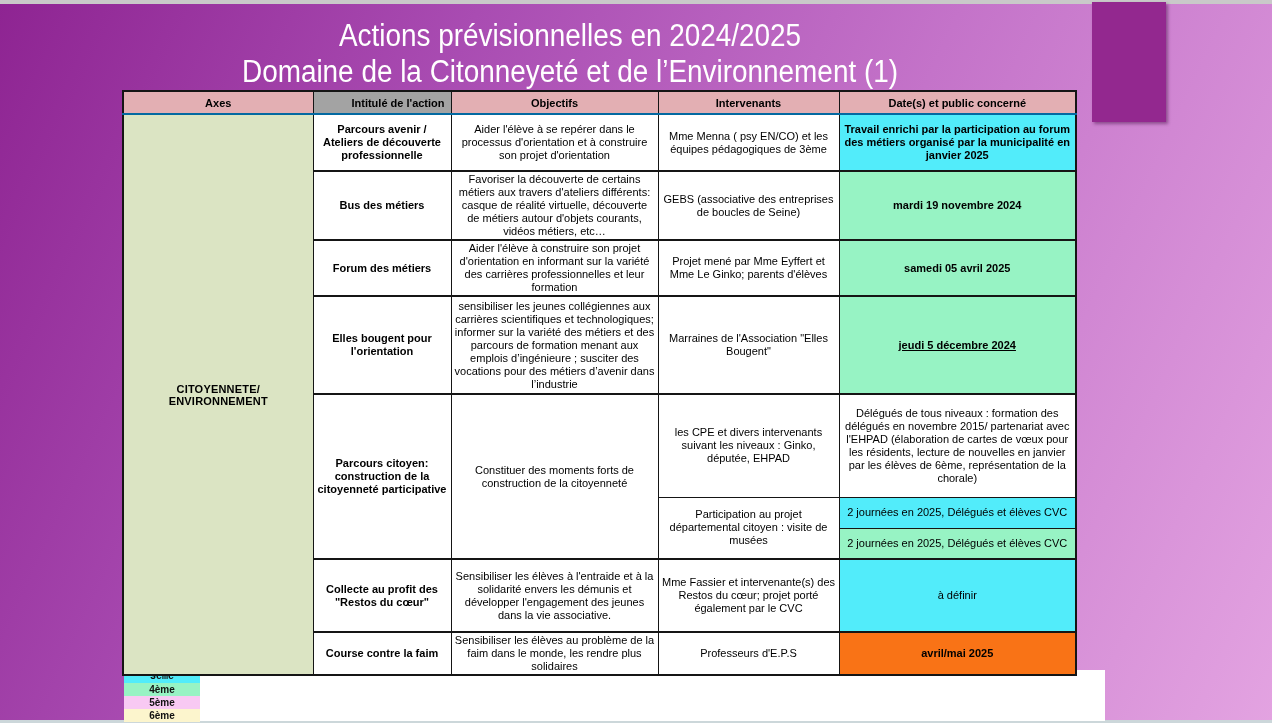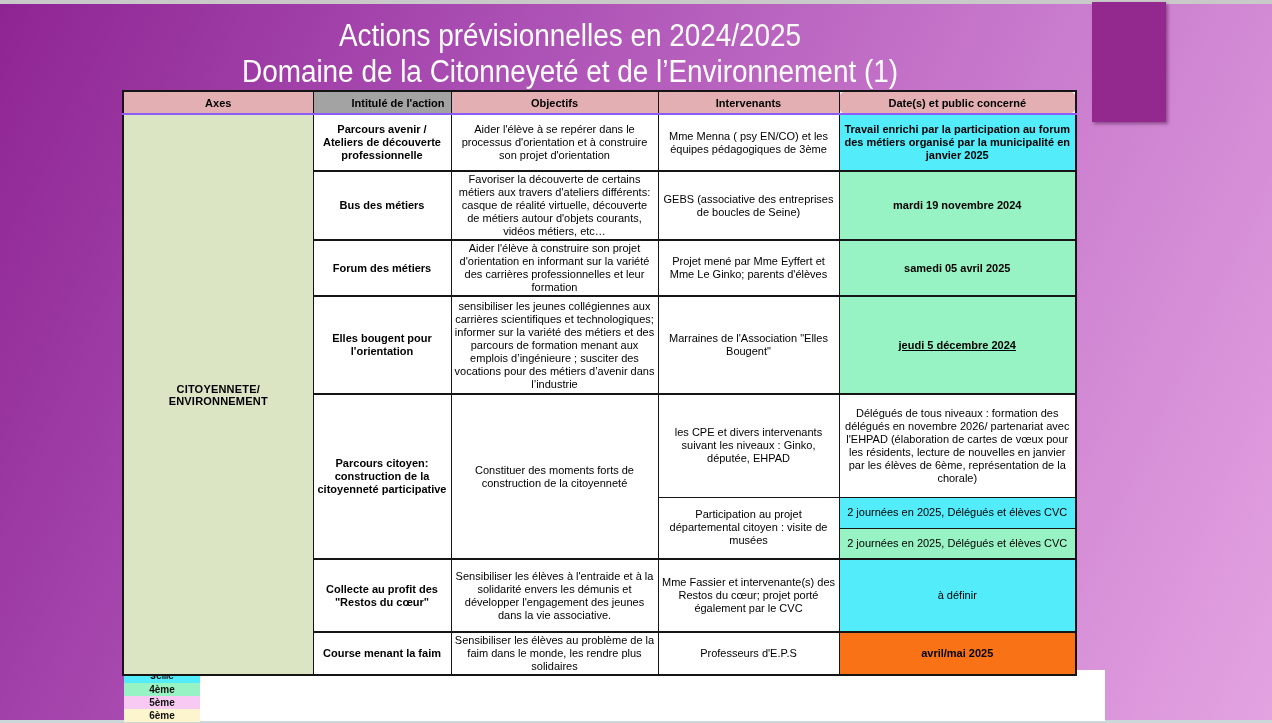--- a/index.html
+++ b/index.html
@@ -42,21 +42,21 @@
   .table-wrap { position: absolute; left: 122px; top: 90px; }
   table.main {
     border-collapse: collapse; table-layout: fixed; width: 953px;
     background: #ffffff; border: 2px solid #151515;
   }
   table.main th, table.main td {
     border: 1px solid #151515; text-align: center; vertical-align: middle;
     padding: 1px 3px; color: #000; overflow: hidden;
   }
   table.main th {
-    font-size: 11px; font-weight: 700; border-bottom: 2px solid #8b5cf6;
+    font-size: 11px; font-weight: 700; border-bottom: 2px solid #0369a1;
   }
   td.axes { font-size: 11px; font-weight: 700; letter-spacing: 0.2px; }
   td.action { font-size: 11px; font-weight: 700; line-height: 13px; }
   td.obj, td.inter { font-size: 11px; line-height: 13px; }
   td.date { font-size: 11px; line-height: 13px; }
   td.date.bold { font-weight: 700; }
   tr.sep-strong > td { border-top-width: 2px; }
 </style>
 </head>
 <body>
@@ -87,21 +87,21 @@
         <col style="width:207px">
         <col style="width:181px">
         <col style="width:237px">
     </colgroup>
     <tbody>
         <tr style="height:23px">
       <th style="background-color: rgb(227, 175, 179);">Axes</th>
       <th style="background-color: #a3a3a3; padding-left: 35px;">Intitulé de l'action</th>
       <th style="background-color: rgb(227, 175, 179);">Objectifs</th>
       <th style="background-color: rgb(227, 175, 179);">Intervenants</th>
-      <th style="background-color: rgb(227, 175, 179); border-radius: 8px;">Date(s) et public concerné</th>
+      <th style="background-color: rgb(227, 175, 179);">Date(s) et public concerné</th>
     </tr>
     <tr style="height:57px">
       <td class="axes" rowspan="9" style="background-color: rgb(219, 228, 195);">CITOYENNETE/ ENVIRONNEMENT</td>
       <td class="action">Parcours avenir  / Ateliers de découverte professionnelle</td>
       <td class="obj">Aider l'élève à se repérer dans le processus d'orientation et à  construire son projet d'orientation</td>
       <td class="inter">Mme Menna ( psy EN/CO) et les équipes pédagogiques de 3ème</td>
       <td class="date bold" style="background-color: rgb(82, 236, 250);">Travail enrichi par la participation au forum des métiers organisé par la municipalité en janvier 2025</td>
     </tr>
     <tr style="height:65px" class="sep-strong">
       <td class="action">Bus des métiers</td>
@@ -118,36 +118,36 @@
     <tr style="height:98px" class="sep-strong">
       <td class="action">Elles bougent pour l'orientation</td>
       <td class="obj">sensibiliser les jeunes collégiennes aux carrières scientifiques et technologiques; informer sur la variété des métiers et des parcours de formation menant aux emplois d’ingénieure ; susciter des vocations pour des métiers d’avenir dans l’industrie</td>
       <td class="inter">Marraines de l'Association "Elles Bougent"</td>
       <td class="date bold" style="background-color: rgb(151, 243, 196); text-decoration: underline;">jeudi 5 décembre 2024</td>
     </tr>
     <tr style="height:103px" class="sep-strong">
       <td class="action" rowspan="3">Parcours citoyen: construction de la citoyenneté participative</td>
       <td class="obj" rowspan="3">Constituer des moments forts de construction de la citoyenneté</td>
       <td class="inter">les CPE et divers intervenants suivant les niveaux : Ginko, députée, EHPAD</td>
-      <td class="date" style="background-color: rgb(255, 255, 255);">Délégués de tous niveaux : formation des délégués en novembre 2026/ partenariat avec l'EHPAD (élaboration de cartes de vœux pour les résidents, lecture de nouvelles en janvier par les élèves de 6ème, représentation de la chorale)</td>
+      <td class="date" style="background-color: rgb(255, 255, 255);">Délégués de tous niveaux : formation des délégués en novembre 2015/ partenariat avec l'EHPAD (élaboration de cartes de vœux pour les résidents, lecture de nouvelles en janvier par les élèves de 6ème, représentation de la chorale)</td>
     </tr>
     <tr style="height:31px">
       <td class="inter" rowspan="2">Participation au projet départemental citoyen : visite de musées</td>
       <td class="date" style="background-color: rgb(82, 236, 250);">2 journées en 2025, Délégués et élèves CVC</td>
     </tr>
     <tr style="height:31px">
       <td class="date" style="background-color: rgb(151, 243, 196);">2 journées en 2025, Délégués et élèves CVC</td>
     </tr>
     <tr style="height:73px" class="sep-strong">
       <td class="action">Collecte au profit des "Restos du cœur"</td>
       <td class="obj">Sensibiliser les élèves à l'entraide et à la solidarité envers les démunis et développer l'engagement des jeunes dans la vie associative.</td>
       <td class="inter">Mme Fassier  et intervenante(s) des Restos du cœur; projet porté également par le CVC</td>
       <td class="date" style="background-color: rgb(82, 236, 250);">à définir</td>
     </tr>
     <tr style="height:43px" class="sep-strong">
-      <td class="action">Course menant la faim</td>
+      <td class="action">Course contre la faim</td>
       <td class="obj">Sensibiliser les élèves au problème de la faim dans le monde, les rendre plus solidaires</td>
       <td class="inter">Professeurs d'E.P.S</td>
       <td class="date bold" style="background-color: #f97316;">avril/mai 2025</td>
     </tr>
   </tbody>
     </table>
 </div>
 
 </body></html>

